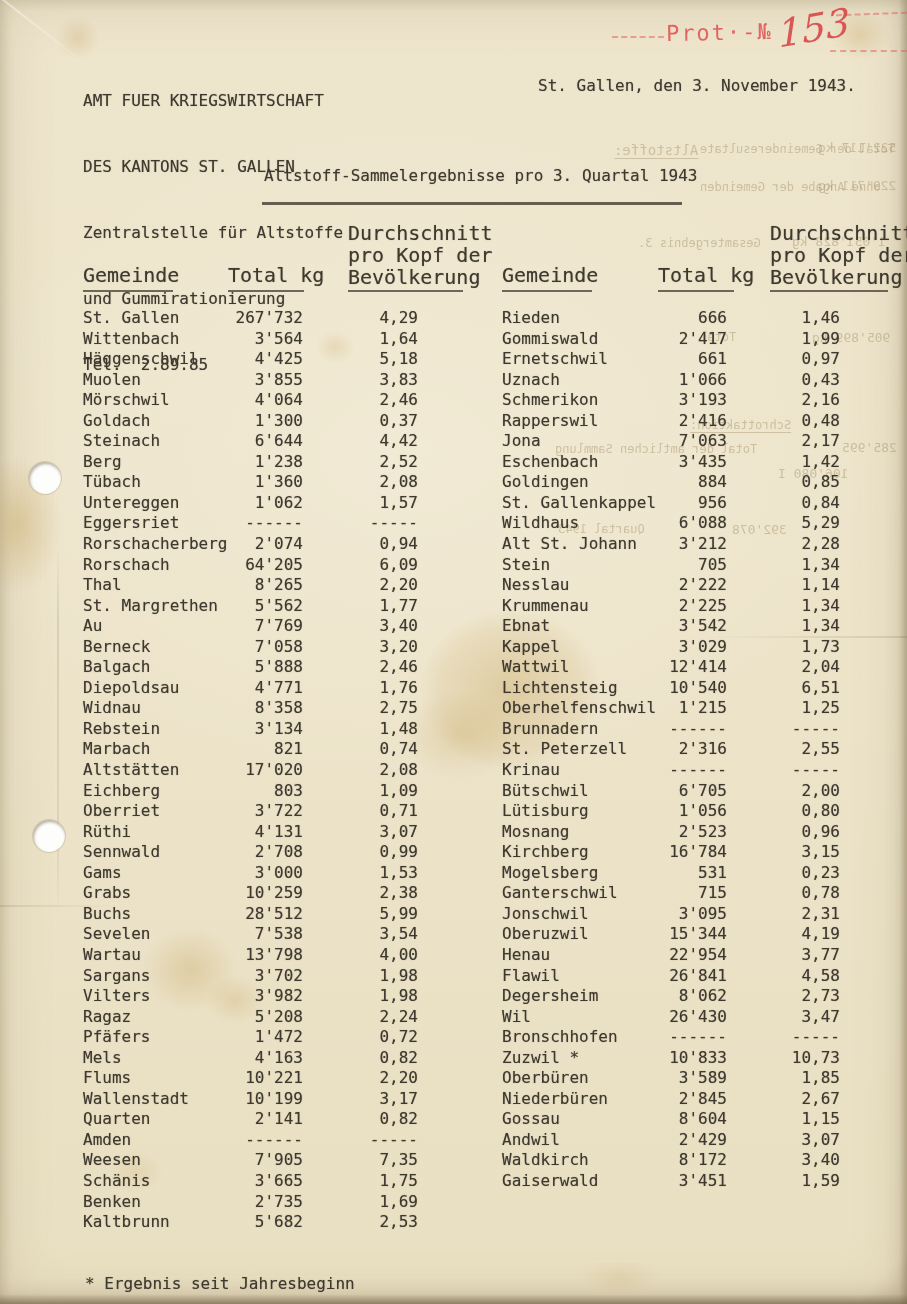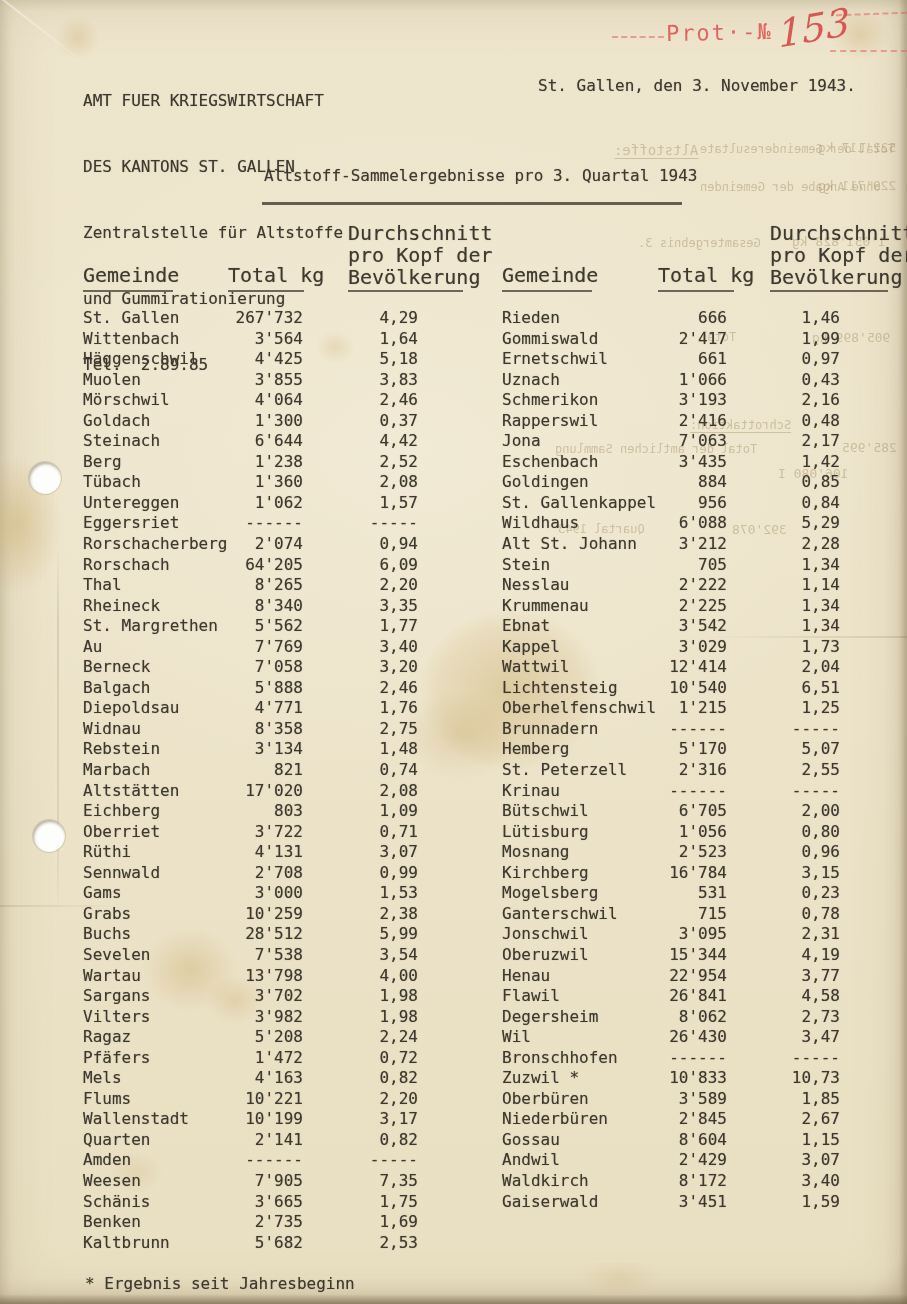--- a/index.html
+++ b/index.html
@@ -219,25 +219,20 @@
         <span class="c-name">Rorschach</span>
         <span class="c-total">64'205</span>
         <span class="c-avg">6,09</span>
       </div>
       <div class="row">
         <span class="c-name">Thal</span>
         <span class="c-total">8'265</span>
         <span class="c-avg">2,20</span>
       </div>
       <div class="row">
-        <span class="c-name">Rheineck</span>
-        <span class="c-total">8'340</span>
-        <span class="c-avg">3,35</span>
-      </div>
-      <div class="row">
         <span class="c-name">St. Margrethen</span>
         <span class="c-total">5'562</span>
         <span class="c-avg">1,77</span>
       </div>
       <div class="row">
         <span class="c-name">Au</span>
         <span class="c-total">7'769</span>
         <span class="c-avg">3,40</span>
       </div>
       <div class="row">
@@ -486,25 +481,20 @@
         <span class="c-name">Oberhelfenschwil</span>
         <span class="c-total">1'215</span>
         <span class="c-avg">1,25</span>
       </div>
       <div class="row">
         <span class="c-name">Brunnadern</span>
         <span class="c-total">------</span>
         <span class="c-avg">-----</span>
       </div>
       <div class="row">
-        <span class="c-name">Hemberg</span>
-        <span class="c-total">5'170</span>
-        <span class="c-avg">5,07</span>
-      </div>
-      <div class="row">
         <span class="c-name">St. Peterzell</span>
         <span class="c-total">2'316</span>
         <span class="c-avg">2,55</span>
       </div>
       <div class="row">
         <span class="c-name">Krinau</span>
         <span class="c-total">------</span>
         <span class="c-avg">-----</span>
       </div>
       <div class="row">

